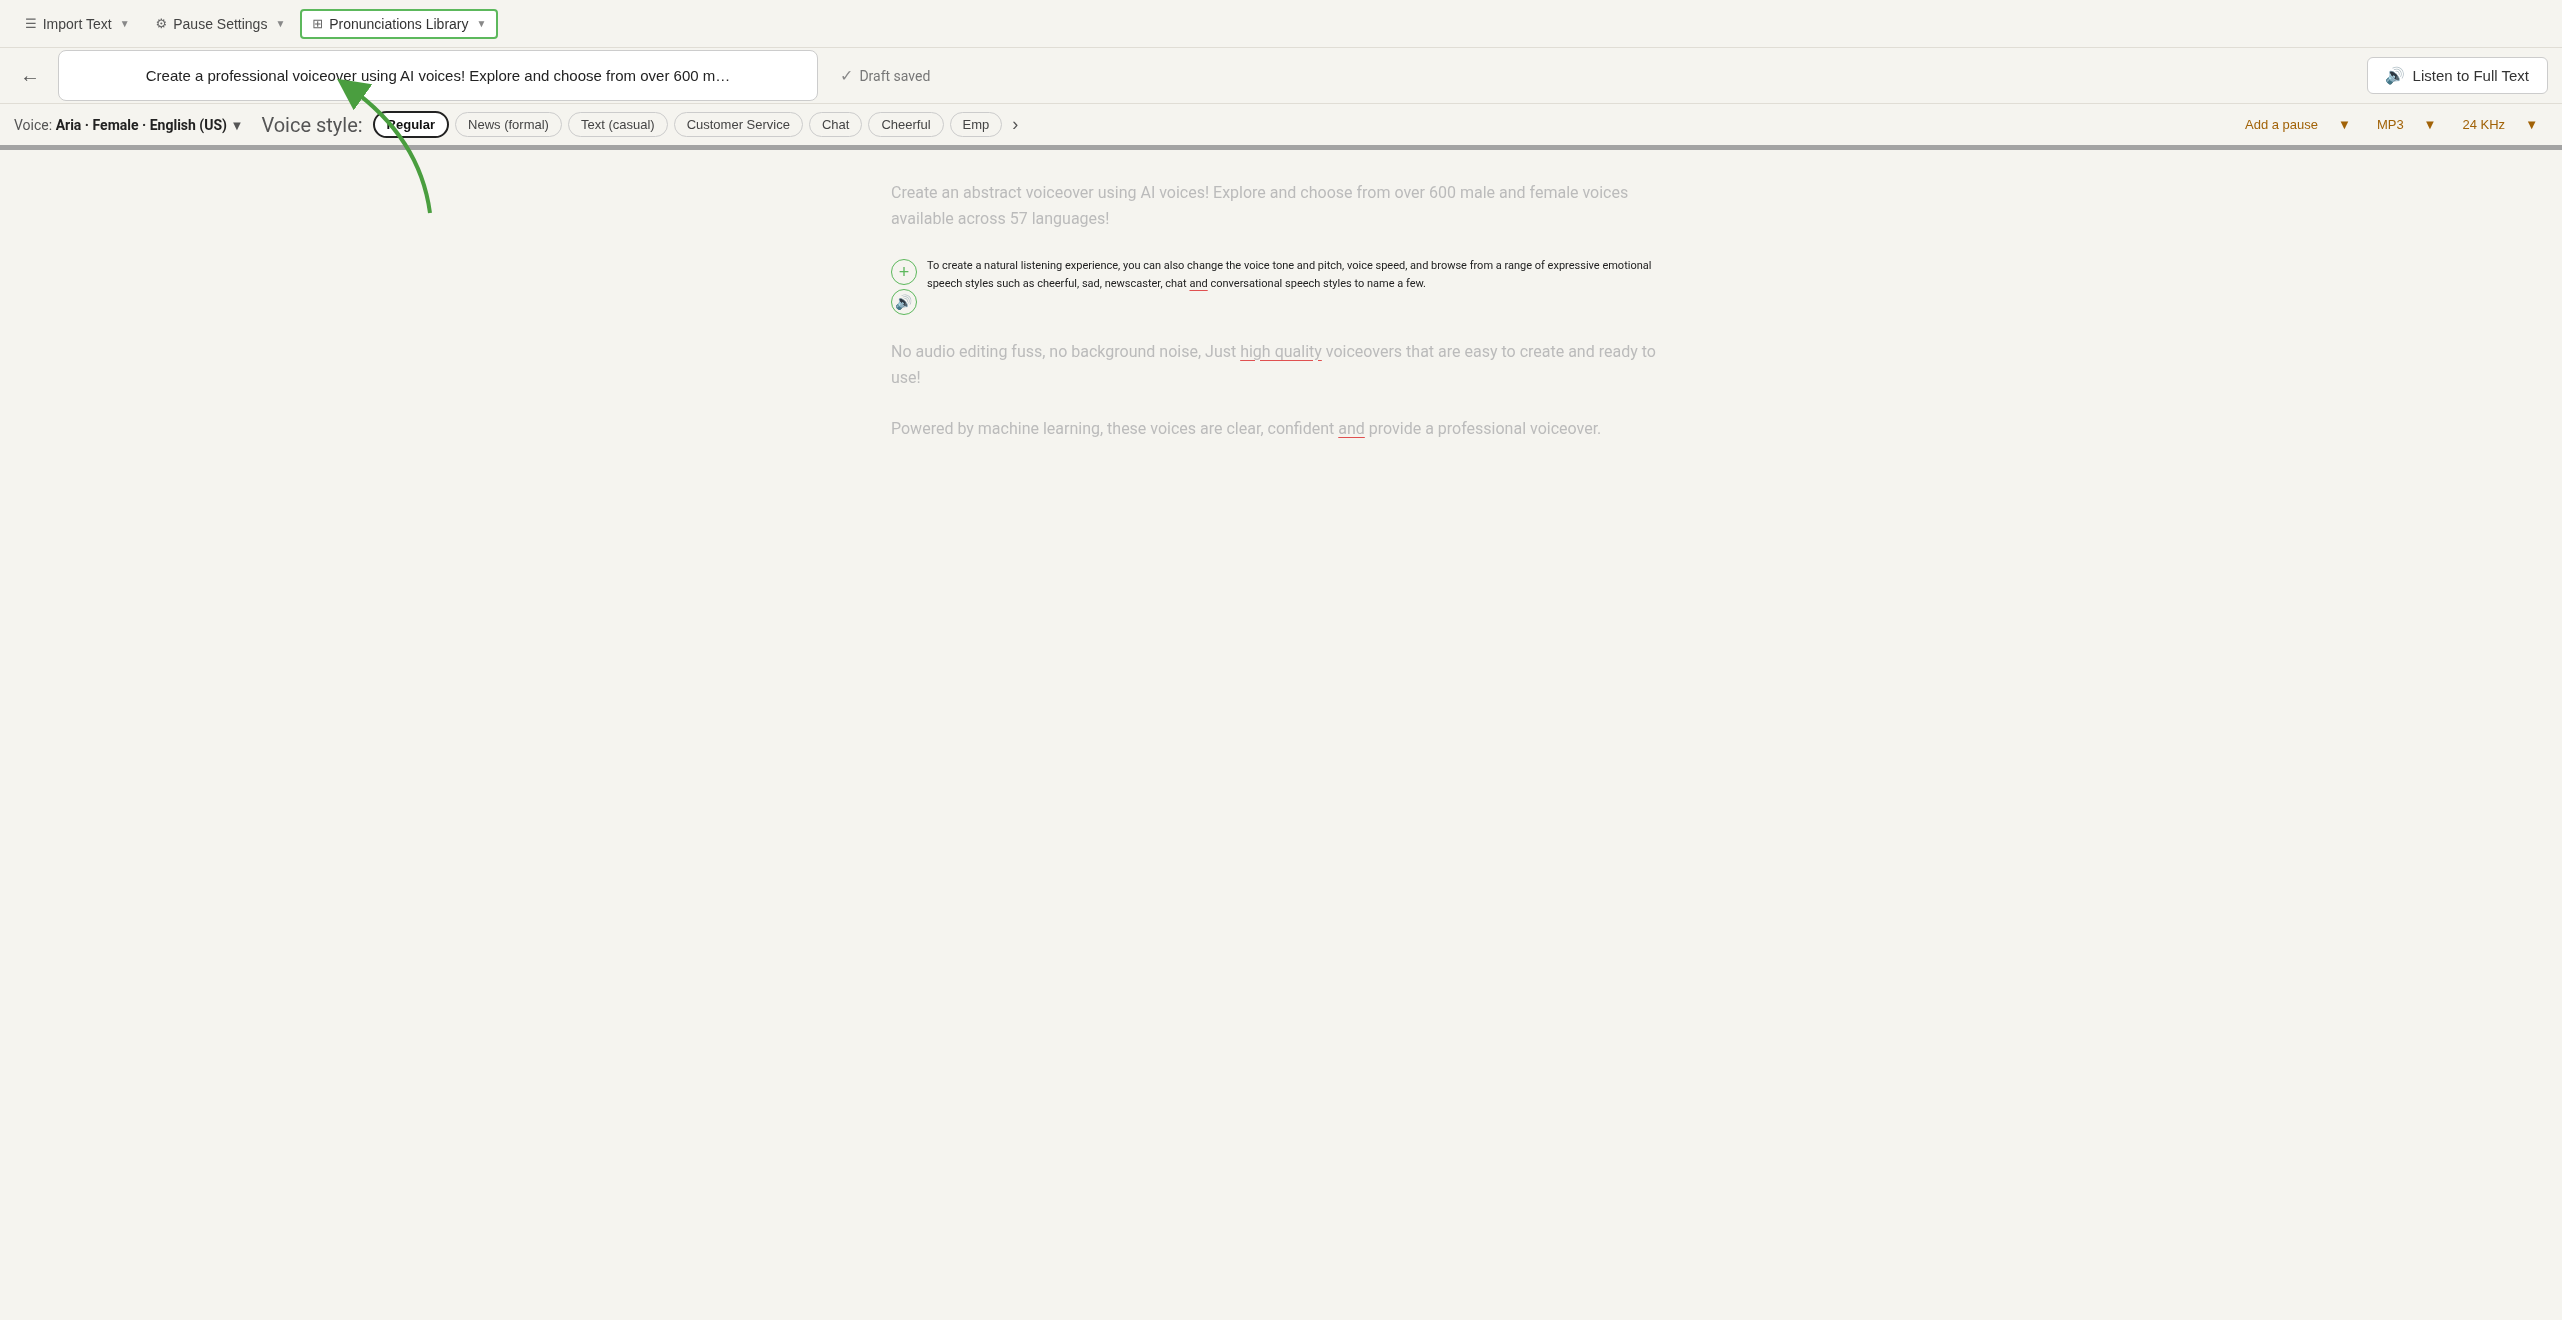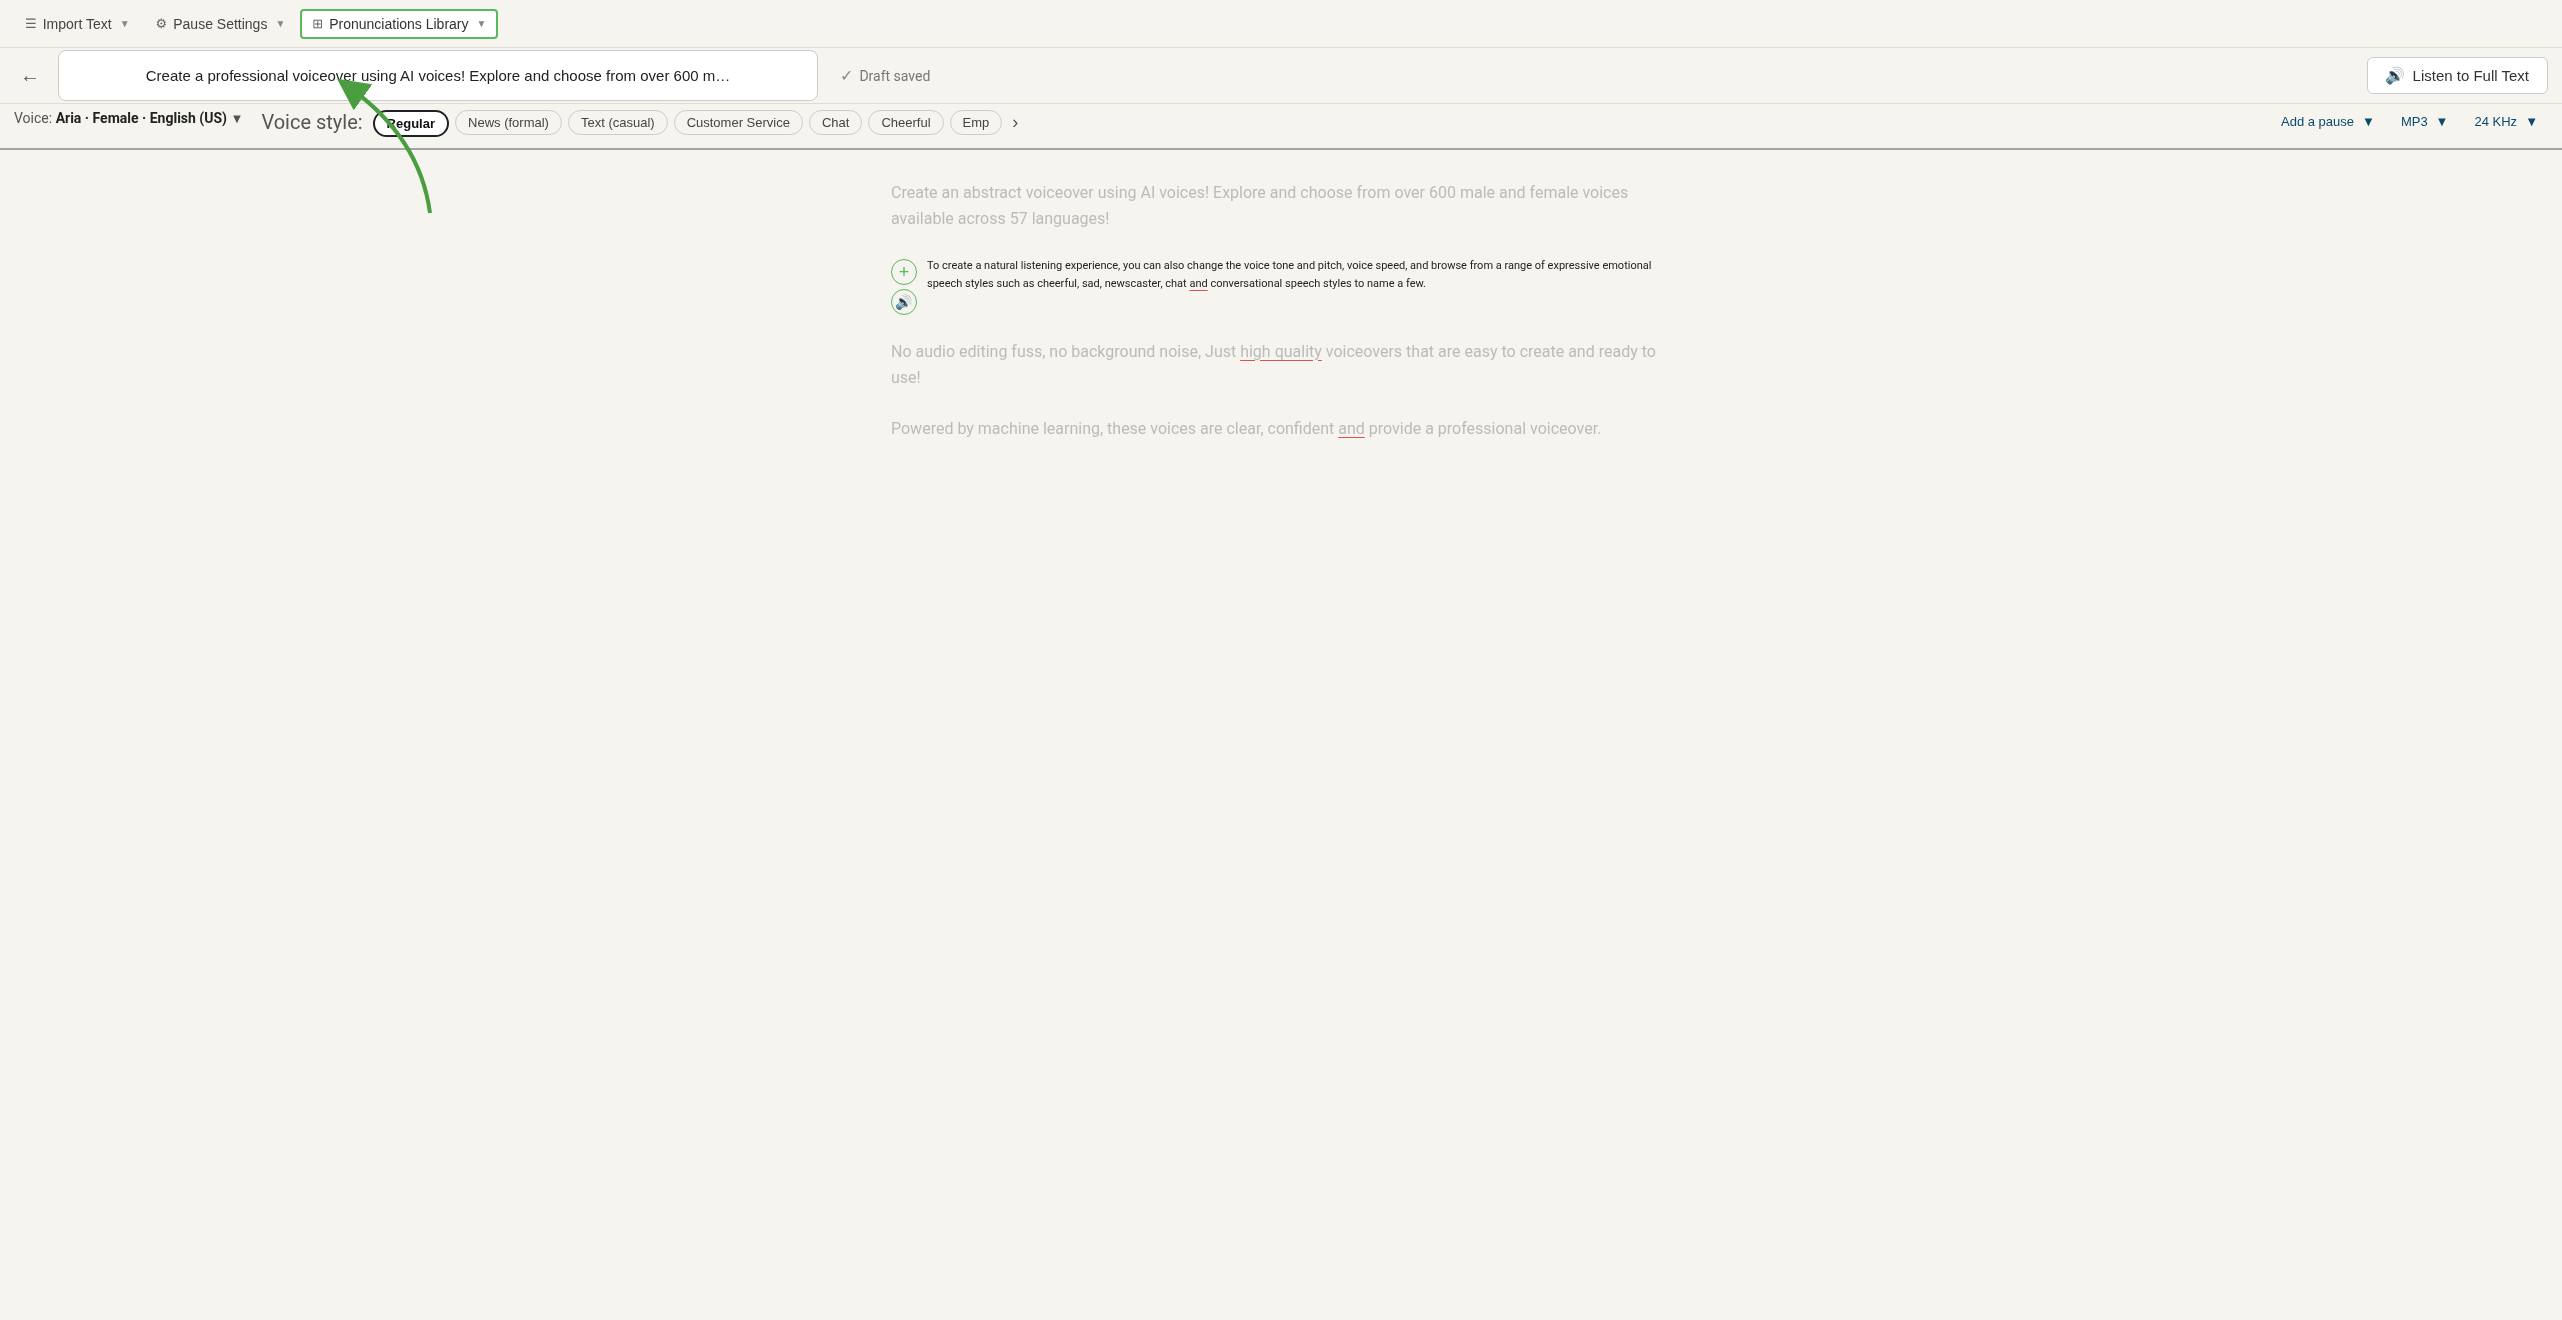--- a/index.html
+++ b/index.html
@@ -94,24 +94,24 @@
       font-size: 15px;
       cursor: pointer;
       color: #333;
       white-space: nowrap;
     }
     .listen-btn .speaker-icon { color: #5cb85c; font-size: 16px; }
 
     
     .voicestyle-row {
       display: flex;
-      align-items: flex-start;
+      align-items: center;
       padding: 6px 14px;
       background: #f5f4ef;
-      border-bottom: 2px solid #a3a3a3;
+      border-bottom: 5px solid #a3a3a3;
       gap: 6px;
       height: 46px;
       overflow: hidden;
     }
     .voice-label {
       font-size: 14px;
       color: #555;
       white-space: nowrap;
       margin-right: 6px;
     }
@@ -152,27 +152,27 @@
       background: transparent;
       border: none;
       cursor: pointer;
       font-size: 18px;
       color: #555;
       padding: 2px 4px;
     }
     .pause-btn, .format-btn, .khz-btn {
       display: flex;
       align-items: center;
-      gap: 8px;
+      gap: 20px;
       padding: 4px 10px;
       background: transparent;
       border: none;
       border-radius: 4px;
       font-size: 13px;
-      color: #0c4a6e;
+      color: #a16207;
       cursor: pointer;
       white-space: nowrap;
     }
 
     
     .content-area {
       padding: 30px 60px 30px 60px;
       max-width: 900px;
       margin: 0 auto;
       overflow-y: auto;

